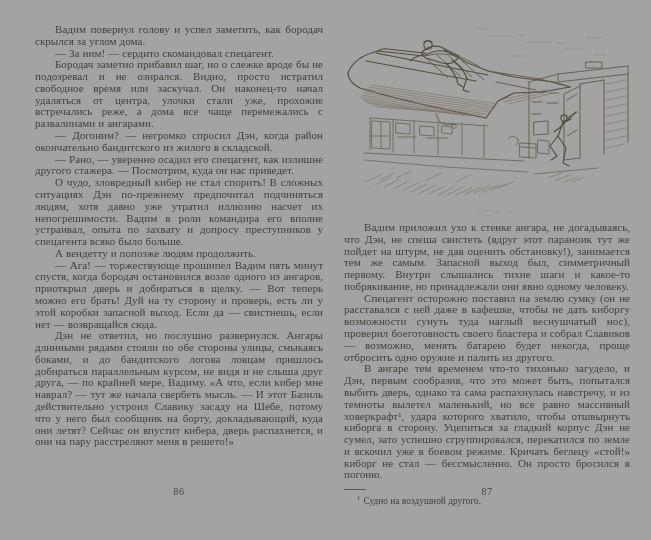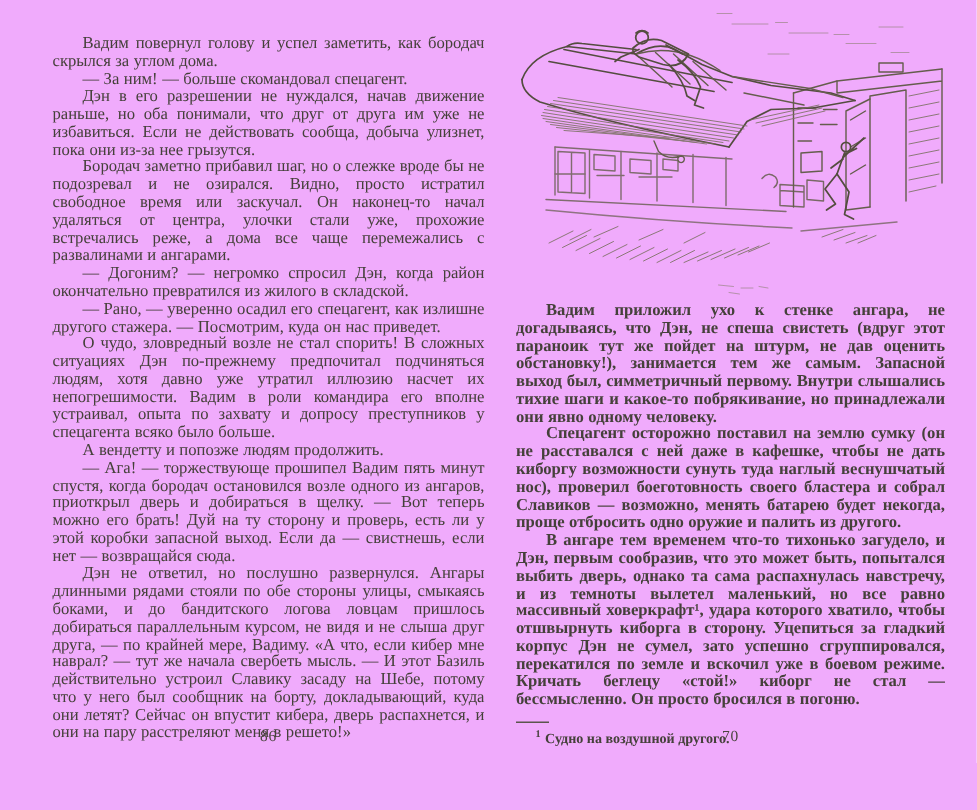--- a/index.html
+++ b/index.html
@@ -2,24 +2,24 @@
 <html lang="ru"><head>
 <meta charset="utf-8">
 <style>
   html,body{margin:0;padding:0;}
   body{
     width:651px;height:540px;background:#ffffff;
     font-family:"Liberation Serif","DejaVu Serif",serif;
     color:#45403a;
     -webkit-font-smoothing:antialiased;
   }
-  .spread{position:relative;width:651px;height:540px;background:#f0abfc;overflow:hidden;}
+  .spread{position:relative;width:651px;height:540px;background:#a3a3a3;overflow:hidden;}
   .column{position:absolute;}
   .col-left{left:35px;top:24px;width:288px;}
-  .col-right{left:344px;top:2px;width:286px;font-weight:bold;}
+  .col-right{left:344px;top:22px;width:286px;}
   p.bodytext{
     margin:0;
     font-size:11.1px;
     line-height:11.78px;
     text-align:justify;
     text-indent:20px;
     hyphens:auto;
     word-spacing:0.2px;
   }
   .illustration{
@@ -53,26 +53,25 @@
   svg .hatch{stroke:#766e5c;stroke-width:0.65;fill:none;opacity:0.85;stroke-linecap:round;}
   svg .hatch-light{stroke:#877f6c;stroke-width:0.55;fill:none;opacity:0.7;stroke-linecap:round;}
 </style>
 </head>
 <body>
 
 <div class="spread">
 
   <div class="column col-left">
     <p class="bodytext">Вадим повернул голову и успел заметить, как бородач скрылся за углом дома.</p>
-    <p class="bodytext">— За ним! — больше скомандовал спецагент.</p>
-    <p class="bodytext">Дэн в его разрешении не нуждался, начав движение раньше, но оба понимали, что друг от друга им уже не избавиться. Если не действовать сообща, добыча улизнет, пока они из-за нее грызутся.</p>
+    <p class="bodytext">— За ним! — сердито скомандовал спецагент.</p>
     <p class="bodytext">Бородач заметно прибавил шаг, но о слежке вроде бы не подозревал и не озирался. Видно, просто истратил свободное время или заскучал. Он наконец-то начал удаляться от центра, улочки стали уже, прохожие встречались реже, а дома все чаще перемежались с развалинами и ангарами.</p>
-    <p class="bodytext">— Догоним? — негромко спросил Дэн, когда район окончательно превратился из жилого в складской.</p>
+    <p class="bodytext">— Догоним? — негромко спросил Дэн, когда район окончательно бандитского из жилого в складской.</p>
     <p class="bodytext">— Рано, — уверенно осадил его спецагент, как излишне другого стажера. — Посмотрим, куда он нас приведет.</p>
-    <p class="bodytext">О чудо, зловредный возле не стал спорить! В сложных ситуациях Дэн по-прежнему предпочитал подчиняться людям, хотя давно уже утратил иллюзию насчет их непогрешимости. Вадим в роли командира его вполне устраивал, опыта по захвату и допросу преступников у спецагента всяко было больше.</p>
+    <p class="bodytext">О чудо, зловредный кибер не стал спорить! В сложных ситуациях Дэн по-прежнему предпочитал подчиняться людям, хотя давно уже утратил иллюзию насчет их непогрешимости. Вадим в роли командира его вполне устраивал, опыта по захвату и допросу преступников у спецагента всяко было больше.</p>
     <p class="bodytext">А вендетту и попозже людям продолжить.</p>
     <p class="bodytext">— Ага! — торжествующе прошипел Вадим пять минут спустя, когда бородач остановился возле одного из ангаров, приоткрыл дверь и добираться в щелку. — Вот теперь можно его брать! Дуй на ту сторону и проверь, есть ли у этой коробки запасной выход. Если да — свистнешь, если нет — возвращайся сюда.</p>
     <p class="bodytext">Дэн не ответил, но послушно развернулся. Ангары длинными рядами стояли по обе стороны улицы, смыкаясь боками, и до бандитского логова ловцам пришлось добираться параллельным курсом, не видя и не слыша друг друга, — по крайней мере, Вадиму. «А что, если кибер мне наврал? — тут же начала свербеть мысль. — И этот Базиль действительно устроил Славику засаду на Шебе, потому что у него был сообщник на борту, докладывающий, куда они летят? Сейчас он впустит кибера, дверь распахнется, и они на пару расстреляют меня в решето!»</p>
   </div>
   <div class="pagenum pagenum-left">86</div>
 
   <div class="column col-right">
 
     <svg class="illustration" viewBox="0 0 300 197" xmlns="http://www.w3.org/2000/svg" aria-hidden="true">
 
@@ -172,15 +171,15 @@
 
     <p class="bodytext">Вадим приложил ухо к стенке ангара, не догадываясь, что Дэн, не спеша свистеть (вдруг этот параноик тут же пойдет на штурм, не дав оценить обстановку!), занимается тем же самым. Запасной выход был, симметричный первому. Внутри слышались тихие шаги и какое-то побрякивание, но принадлежали они явно одному человеку.</p>
     <p class="bodytext">Спецагент осторожно поставил на землю сумку (он не расставался с ней даже в кафешке, чтобы не дать киборгу возможности сунуть туда наглый веснушчатый нос), проверил боеготовность своего бластера и собрал Славиков — возможно, менять батарею будет некогда, проще отбросить одно оружие и палить из другого.</p>
     <p class="bodytext">В ангаре тем временем что-то тихонько загудело, и Дэн, первым сообразив, что это может быть, попытался выбить дверь, однако та сама распахнулась навстречу, и из темноты вылетел маленький, но все равно массивный ховеркрафт¹, удара которого хватило, чтобы отшвырнуть киборга в сторону. Уцепиться за гладкий корпус Дэн не сумел, зато успешно сгруппировался, перекатился по земле и вскочил уже в боевом режиме. Кричать беглецу «стой!» киборг не стал — бессмысленно. Он просто бросился в погоню.</p>
 
     <div class="footnote-block">
       <div class="footnote-rule"></div>
       <p class="footnote"><sup>1</sup><span>Судно на воздушной другого.</span></p>
     </div>
   </div>
-  <div class="pagenum pagenum-right">70</div>
+  <div class="pagenum pagenum-right">87</div>
 
 </div>
 
 </body></html>

